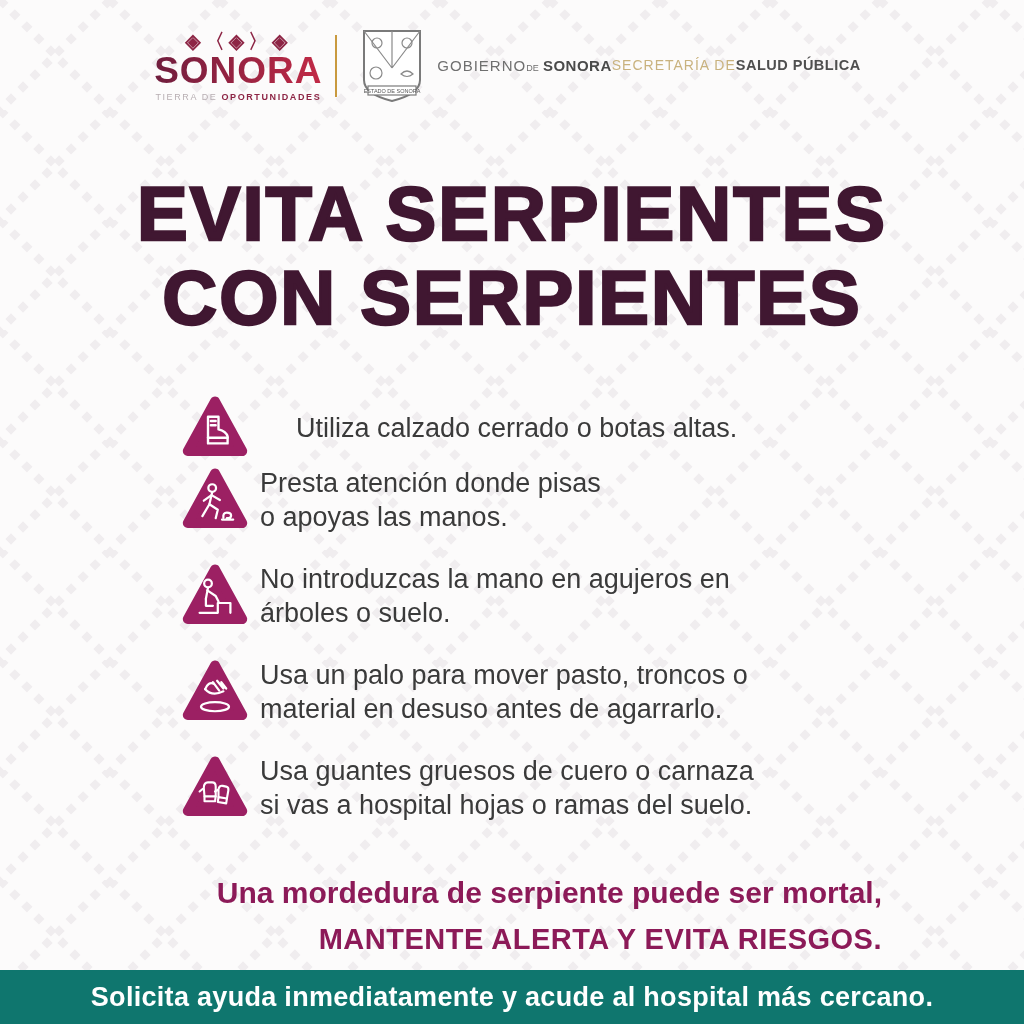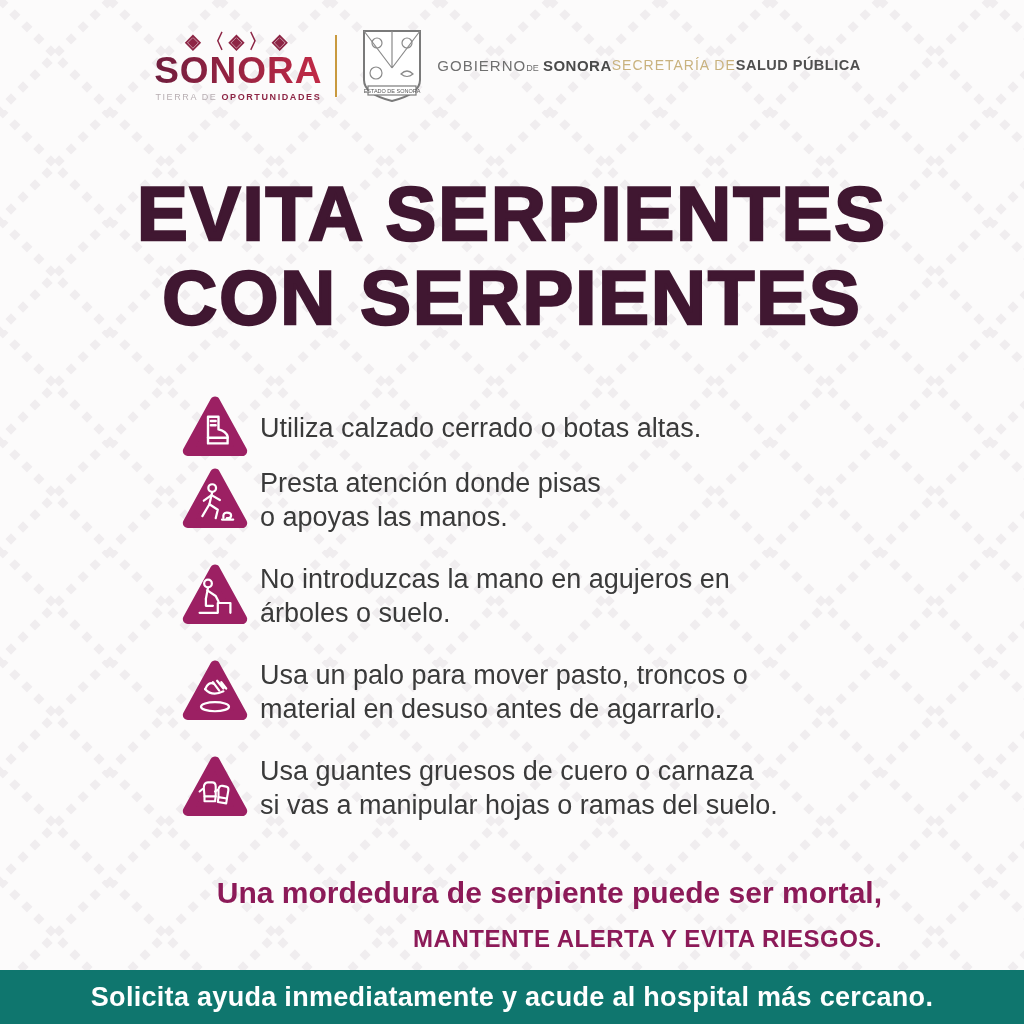--- a/index.html
+++ b/index.html
@@ -28,28 +28,28 @@
   .gov-l3{font-size:14px;color:#c9b27e;letter-spacing:1px;}
   .gov-l4{font-size:14.5px;color:#4f4f4f;font-weight:bold;letter-spacing:.5px;}
 
   
   .title{top:172px;left:0;width:1024px;text-align:center;color:#401731;font-weight:bold;
      font-size:76px;line-height:84px;letter-spacing:2px;-webkit-text-stroke:2.5px #401731;}
 
   
   .tips{top:392px;left:180px;width:680px;}
   .tip-row{display:flex;align-items:center;min-height:72px;margin-bottom:24px;}
-  .tip-row.tight{margin-bottom:0;}
+  .tip-row.tight{margin-bottom:0;gap:36px;}
   .tip-icon{width:70px;height:70px;flex:0 0 70px;}
   .tip-text{margin-left:10px;font-size:27px;line-height:34px;color:#3a3a3a;}
 
   
   .warning{top:876px;left:0;width:882px;text-align:right;color:#8c1a58;font-weight:bold;}
   .warning-l1{font-size:30px;line-height:34px;}
-  .warning-l2{font-size:24px;line-height:34px;letter-spacing:.5px;margin-top:12px;}
+  .warning-l2{font-size:29px;line-height:34px;letter-spacing:.5px;margin-top:12px;}
 
   
   .footer{left:0;bottom:0;width:1024px;height:54px;background:#0f766e;display:flex;align-items:center;justify-content:center;}
   .footer-text{color:#ffffff;font-weight:bold;font-size:27px;letter-spacing:.3px;}
 </style>
 </head>
 <body>
 
 <div class="poster">
 
@@ -177,21 +177,21 @@
         <path d="M50 12 L89 83 L11 83 Z" fill="#9C2063" stroke="#9C2063" stroke-width="14" stroke-linejoin="round"></path>
         <g stroke="#ffffff" stroke-width="3" fill="none" stroke-linecap="round" stroke-linejoin="round">
           <path d="M34 50 Q34 42 40 42 L46 42 Q51 42 51 48 L51 62 L35 62 Z M34 50 L28 55"></path>
           <path d="M35 62 L35 69 L50 69 L51 62"></path>
           <path d="M55 52 Q56 46 61 47 L66 48 Q70 49 69 54 L67 65 L55 63 Z M55 52 L50 55"></path>
           <path d="M55 63 L54 70 L66 72 L67 65"></path>
         </g>
       </svg>
       <div class="tip-text">
         <div>Usa guantes gruesos de cuero o carnaza</div>
-        <div>si vas a manipular hojas o ramas del suelo.</div>
+        <div>si vas a hospital hojas o ramas del suelo.</div>
       </div>
     </div>
 
   </div>
 
   <div class="layer warning">
     <div class="warning-l1">Una mordedura de serpiente puede ser mortal,</div>
     <div class="warning-l2">MANTENTE ALERTA Y EVITA RIESGOS.</div>
   </div>
 

